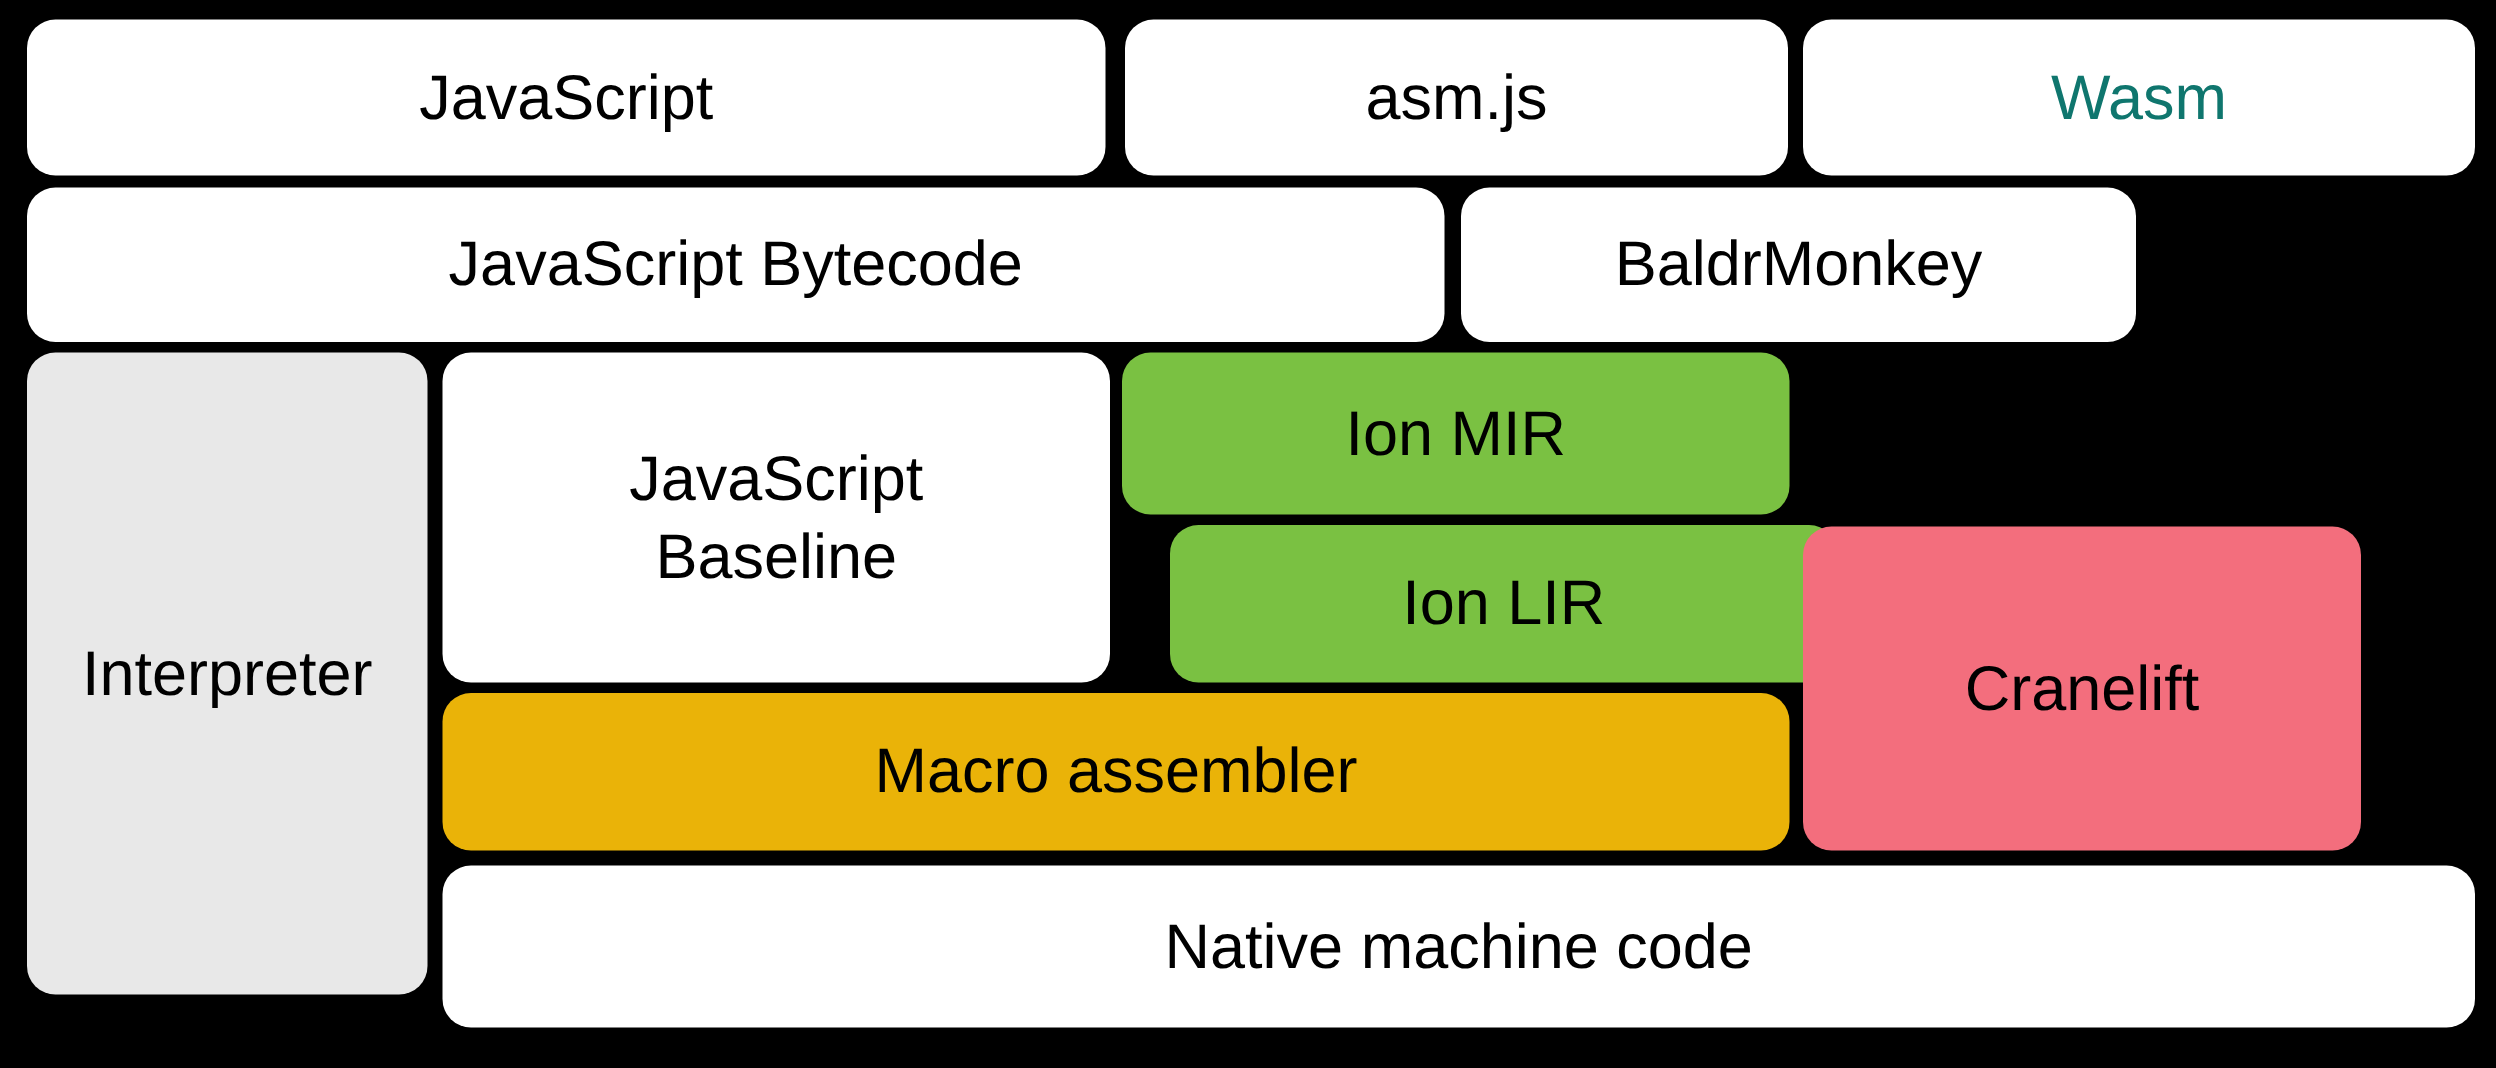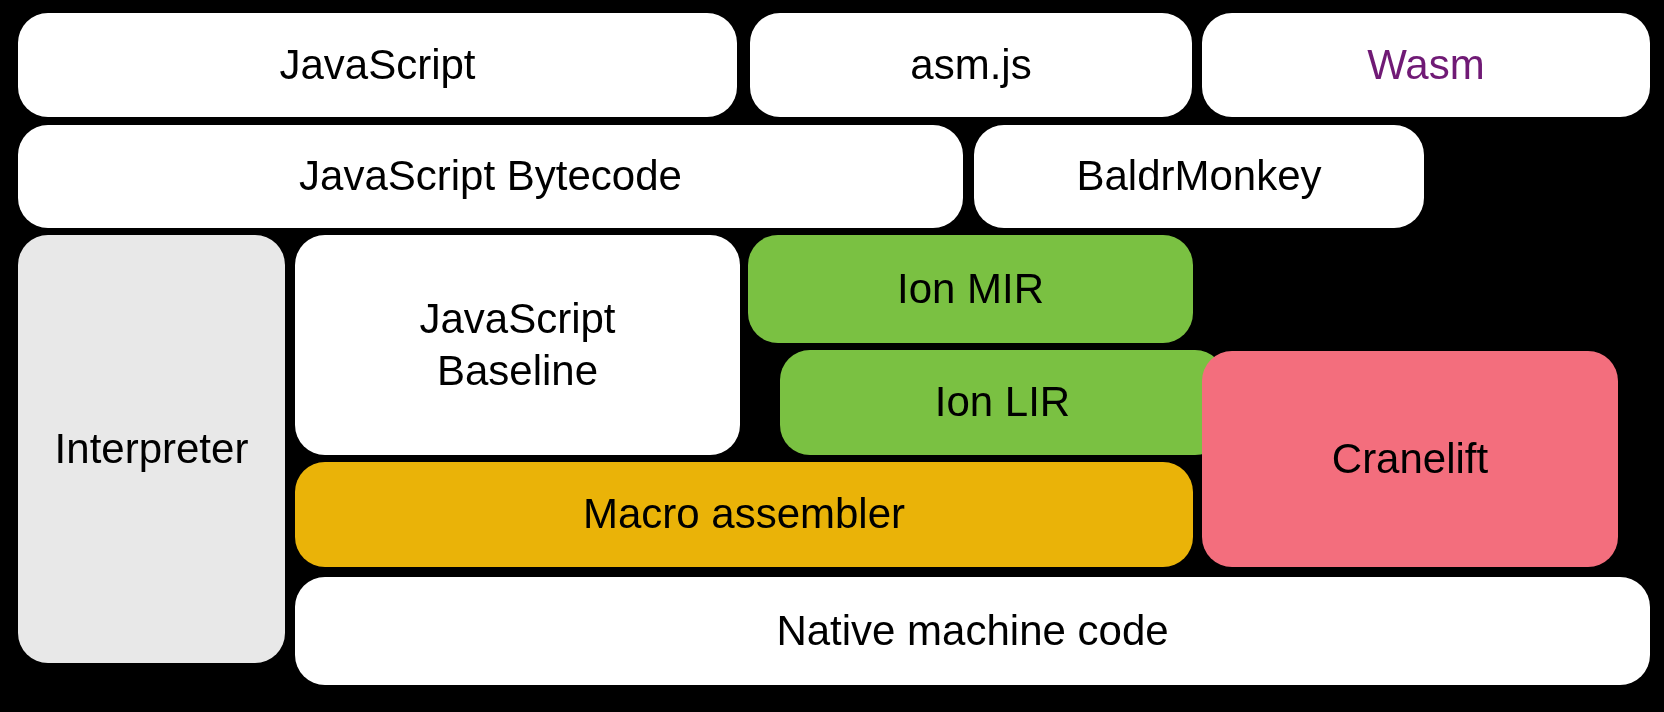--- a/index.html
+++ b/index.html
@@ -11,21 +11,21 @@
     position: relative;
     width: 1664px;
     height: 712px;
     background: #000000;
     overflow: hidden;
     font-family: "Liberation Sans", sans-serif;
   }
   .box {
     position: absolute;
     background: #ffffff;
-    border-radius: 30px;
+    border-radius: 19px;
     display: flex;
     align-items: center;
     justify-content: center;
     color: #000000;
     font-size: 42px;
     line-height: 1.25;
     text-align: center;
     white-space: nowrap;
   }
   .box.multiline {
@@ -34,38 +34,38 @@
   
   .b-javascript   { left: 18px;   top: 13px;  width: 719px;  height: 104px; }
   .b-asmjs        { left: 750px;  top: 13px;  width: 442px;  height: 104px; }
   .b-wasm         { left: 1202px; top: 13px;  width: 448px;  height: 104px; }
   .b-bytecode     { left: 18px;   top: 125px; width: 945px;  height: 103px; }
   .b-baldrmonkey  { left: 974px;  top: 125px; width: 450px;  height: 103px; }
   .b-interpreter  { left: 18px;   top: 235px; width: 267px;  height: 428px; }
   .b-baseline     { left: 295px;  top: 235px; width: 445px;  height: 220px; }
   .b-ion-mir      { left: 748px;  top: 235px; width: 445px;  height: 108px; }
   .b-ion-lir      { left: 748px;  top: 350px; width: 445px;  height: 105px; }
-  .b-cranelift    { left: 1202px; top: 351px; width: 416px;  height: 216px; }
+  .b-cranelift    { left: 1202px; top: 351px; width: 372px;  height: 216px; }
   .b-macro        { left: 295px;  top: 462px; width: 898px;  height: 105px; }
   .b-native       { left: 295px;  top: 577px; width: 1355px; height: 108px; }
 </style>
 </head>
 <body>
 
 <div class="stage" style="background: rgb(0, 0, 0);">
 
   <div class="box b-javascript" style="background: rgb(255, 255, 255); color: rgb(0, 0, 0);">
     <span>JavaScript</span>
   </div>
 
   <div class="box b-asmjs" style="background: rgb(255, 255, 255); color: rgb(0, 0, 0);">
     <span>asm.js</span>
   </div>
 
-  <div class="box b-wasm" style="background: rgb(255, 255, 255); color: #701a75;">
+  <div class="box b-wasm" style="background: rgb(255, 255, 255); color: #0f766e;">
     <span>Wasm</span>
   </div>
 
   <div class="box b-bytecode" style="background: rgb(255, 255, 255); color: rgb(0, 0, 0);">
     <span>JavaScript Bytecode</span>
   </div>
 
   <div class="box b-baldrmonkey" style="background: rgb(255, 255, 255); color: rgb(0, 0, 0);">
     <span>BaldrMonkey</span>
   </div>

